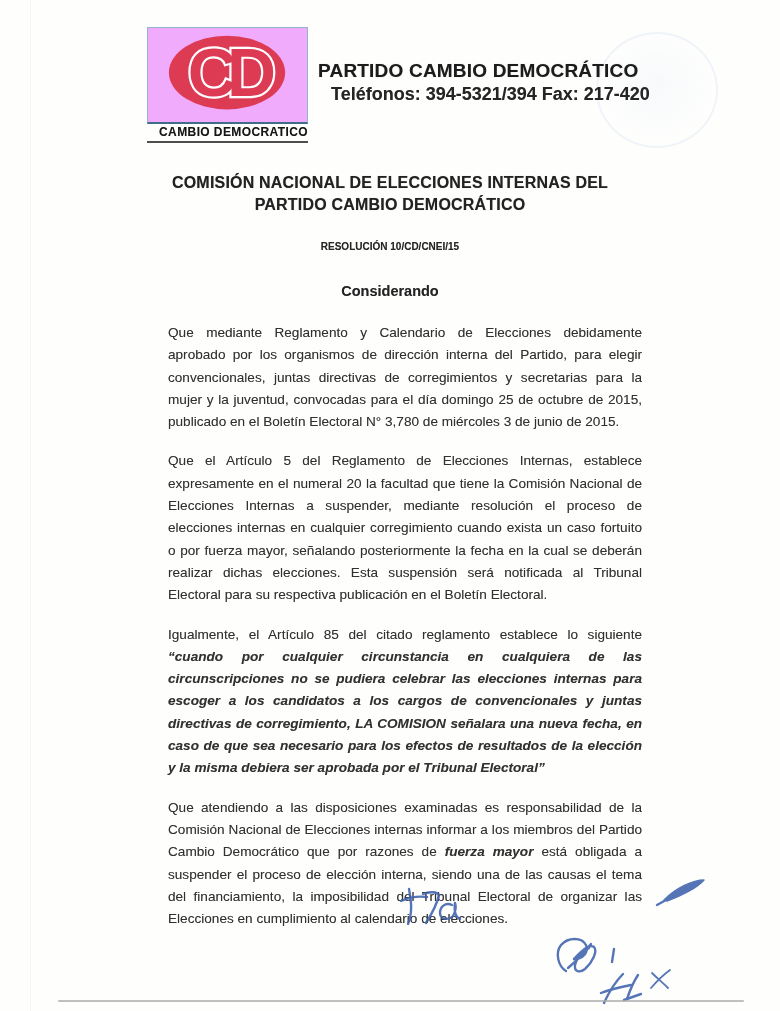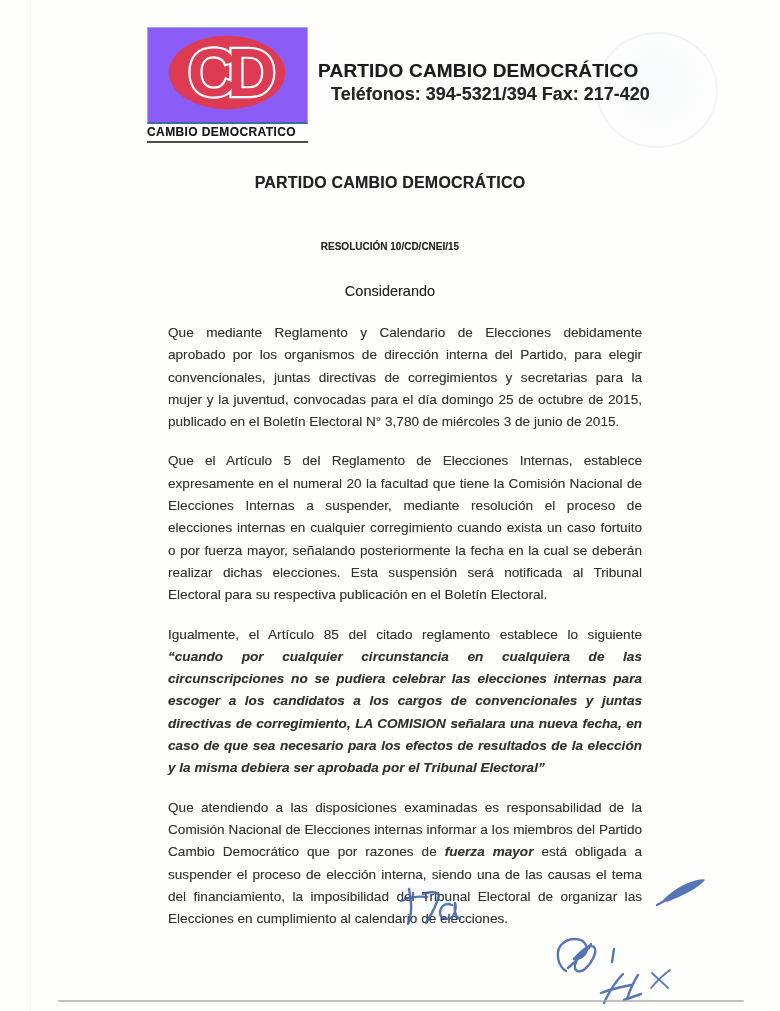--- a/index.html
+++ b/index.html
@@ -10,24 +10,24 @@
   
   .scan-vline{position:absolute;left:30px;top:0;width:1px;height:1011px;background:rgba(0,0,0,0.03);}
   .scan-edge-line{position:absolute;left:58px;top:1000px;width:686px;height:2px;background:#ababab;opacity:.75;border-radius:1px;}
   .stamp-watermark{
     position:absolute;left:596px;top:32px;width:118px;height:112px;border-radius:50%;
     border:2px solid rgba(140,175,215,0.13);
     background:radial-gradient(circle at 50% 45%, rgba(150,185,220,0.07), rgba(150,185,220,0.0) 70%);
   }
   
   .logo-block{position:absolute;left:147px;top:27px;width:161px;}
-  .logo-box{width:161px;height:97px;background:#8b5cf6;border:1px solid #8fb6cc;border-bottom:2px solid #3f6d8c;box-sizing:border-box;}
+  .logo-box{width:161px;height:97px;background:#f0abfc;border:1px solid #8fb6cc;border-bottom:2px solid #3f6d8c;box-sizing:border-box;}
   .logo-box svg{display:block;width:100%;height:100%;}
   .logo-caption{
-    margin-top:1px;text-align:left;font-size:12px;font-weight:bold;color:#161616;
+    margin-top:1px;text-align:right;font-size:12px;font-weight:bold;color:#161616;
     letter-spacing:.4px;border-bottom:2px solid #4e4e4e;padding-bottom:2px;
     text-shadow:0 0 .6px rgba(40,40,40,.4);
   }
   .org-name{
     position:absolute;left:318px;top:60px;font-size:19px;font-weight:bold;color:#1c1c1c;
     letter-spacing:.2px;white-space:nowrap;text-shadow:0 0 .7px rgba(30,30,30,.45);
   }
   .org-contact{
     position:absolute;left:331px;top:84px;font-size:18px;font-weight:bold;color:#252525;
     white-space:nowrap;text-shadow:0 0 .6px rgba(40,40,40,.4);
@@ -37,21 +37,21 @@
     position:absolute;left:90px;top:172px;width:600px;text-align:center;
     font-size:16px;font-weight:bold;line-height:22px;color:#222;
     letter-spacing:.2px;text-shadow:0 0 .7px rgba(30,30,30,.45);
   }
   .resolution-number{
     position:absolute;left:0;right:0;top:241px;text-align:center;
     font-size:10px;font-weight:bold;color:#262626;text-shadow:0 0 .6px rgba(40,40,40,.4);
   }
   .section-heading{
     position:absolute;left:0;right:0;top:283px;text-align:center;
-    font-size:14.5px;font-weight:normal;color:#242424;text-shadow:0 0 .6px rgba(40,40,40,.4);
+    font-size:14.5px;font-weight:bold;color:#242424;text-shadow:0 0 .6px rgba(40,40,40,.4);
   }
   
   .body-text{
     position:absolute;left:168px;top:322px;width:474px;
     font-size:13.6px;line-height:22.3px;text-align:justify;color:#313131;
     text-shadow:0 0 .6px rgba(50,50,50,.35);
   }
   .body-text p{margin:0 0 17px 0;}
   .bi{font-weight:bold;font-style:italic;}
   
@@ -72,20 +72,21 @@
         <text x="80" y="70" text-anchor="middle" font-family="Liberation Sans, sans-serif" font-weight="bold" font-size="70" letter-spacing="-10" fill="#DD3B54" stroke="#ffffff" stroke-width="4.5" style="paint-order:stroke">CD</text>
       </svg>
     </div>
     <div class="logo-caption">CAMBIO DEMOCRATICO</div>
   </div>
 
   <div class="org-name">PARTIDO CAMBIO DEMOCRÁTICO</div>
   <div class="org-contact">Teléfonos: 394-5321/394 Fax: 217-420</div>
 
   <div class="doc-title">
+    <div>COMISIÓN NACIONAL DE ELECCIONES INTERNAS DEL</div>
     <div>PARTIDO CAMBIO DEMOCRÁTICO</div>
   </div>
 
   <div class="resolution-number">RESOLUCIÓN 10/CD/CNEI/15</div>
   <div class="section-heading">Considerando</div>
 
   <div class="body-text">
     <p>Que mediante Reglamento y Calendario de Elecciones debidamente aprobado por los organismos de dirección interna del Partido, para elegir convencionales, juntas directivas de corregimientos y secretarias para la mujer y la juventud, convocadas para el día domingo 25 de octubre de 2015, publicado en el Boletín Electoral N° 3,780 de miércoles 3 de junio de 2015.</p>
     <p>Que el Artículo 5 del Reglamento de Elecciones Internas, establece expresamente en el numeral 20 la facultad que tiene la Comisión Nacional de Elecciones Internas a suspender, mediante resolución el proceso  de elecciones internas en cualquier corregimiento cuando exista un caso fortuito o por fuerza mayor, señalando posteriormente la fecha en la cual se deberán realizar  dichas elecciones. Esta suspensión será notificada al Tribunal Electoral para su respectiva publicación en el Boletín Electoral.</p>
     <p><span>Igualmente, el Artículo 85 del citado reglamento establece lo siguiente </span><span class="bi">“cuando por cualquier circunstancia en cualquiera de las circunscripciones no se pudiera celebrar las elecciones internas para escoger a los candidatos a los cargos de convencionales y juntas directivas de corregimiento, LA COMISION señalara una nueva fecha, en caso de que sea necesario para los efectos de resultados de la elección y la misma debiera ser aprobada por el Tribunal Electoral”</span></p>

